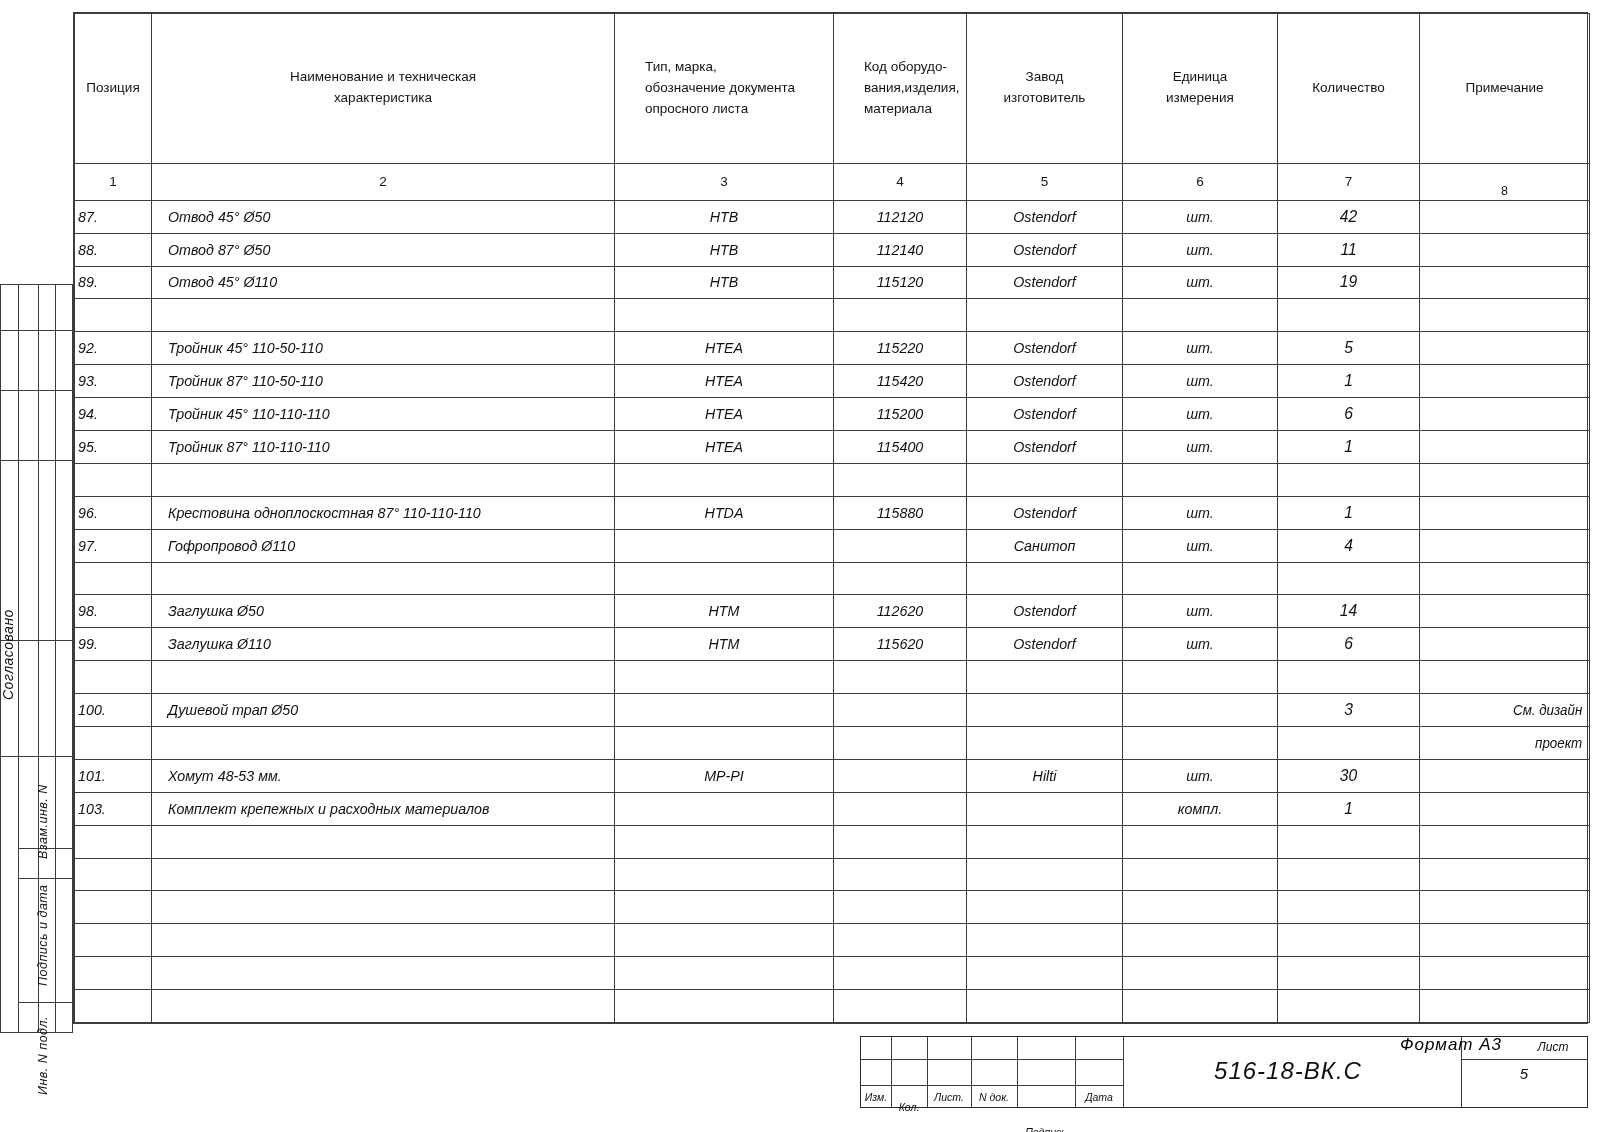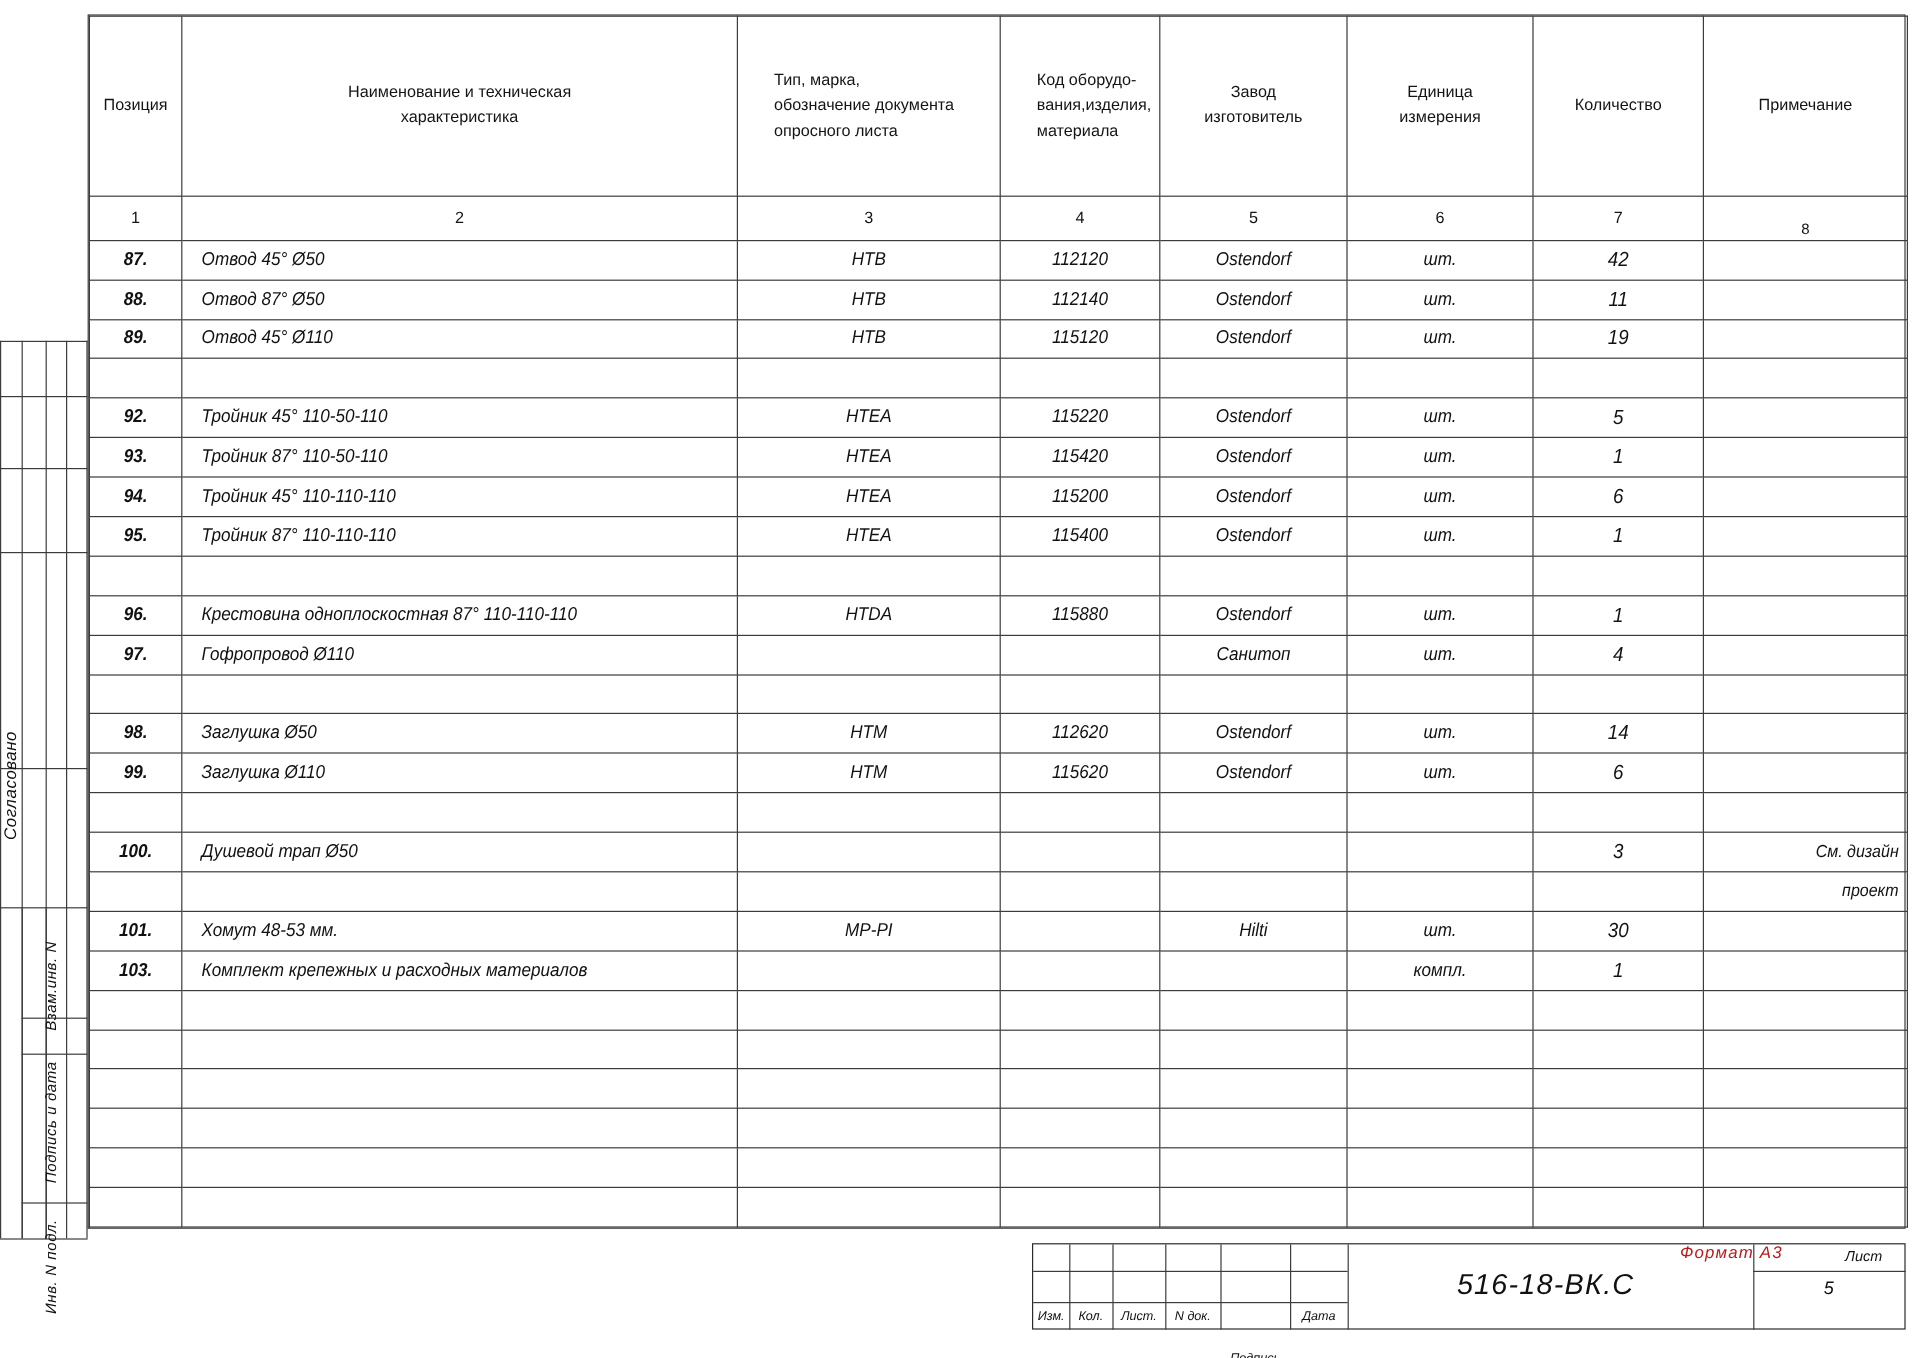--- a/index.html
+++ b/index.html
@@ -88,21 +88,21 @@
     font-style: italic;
     color: #111;
     transform: none;
   }
   .drow td > span {
     display: block;
     font-stretch: condensed;
     transform: scaleX(0.92);
     transform-origin: center;
   }
-  .drow td.c-pos { text-align: center; font-weight: bold; }
+  .drow td.c-pos { text-align: left; }
   .drow td.c-name { text-align: left; padding-left: 16px; }
   .drow td.c-name > span { transform-origin: left center; }
   .drow td.c-type,
   .drow td.c-code,
   .drow td.c-maker,
   .drow td.c-unit,
   .drow td.c-qty,
   .drow td.c-note { text-align: center; }
   .drow td.c-qty > span { font-size: 17px; }
   .drow td.c-note > span { font-size: 14.5px; }
@@ -192,23 +192,23 @@
     font-style: italic;
     font-size: 15px;
     color: #111;
   }
   #format-label {
     position: absolute;
     left: 1400px;
     top: 1035px;
     font-family: "Liberation Sans", sans-serif;
     font-style: italic;
-    font-size: 14px;
+    font-size: 17px;
     letter-spacing: 1px;
-    color: #b91c1c;
+    color: #000000;
   }
 </style>
 </head>
 <body>
 
 <div id="sheet">
 
   <div id="left-margin">
 
     <div class="vline" style="left:0px;  top:284px; height:748px;"></div>
@@ -963,21 +963,21 @@
       <div class="vline" style="left:110px; top:0px; height:71px;"></div>
       <div class="vline" style="left:156px; top:0px; height:71px;"></div>
       <div class="vline" style="left:214px; top:0px; height:71px;"></div>
       <div class="vline" style="left:262px; top:0px; height:71px;"></div>
 
       <div class="vline" style="left:600px; top:0px; height:71px;"></div>
       <div class="hline" style="left:600px; top:22px; width:127px;"></div>
     </div>
 
     <div class="tb-label" style="left:0px;   top:54px; width:30px;">Изм.</div>
-    <div class="tb-label" style="left:30px;  top:54px; width:36px;">Кол.</div>
+    <div class="tb-label" style="left:30px;  top:64px; width:36px;">Кол.</div>
     <div class="tb-label" style="left:66px;  top:54px; width:44px;">Лист.</div>
     <div class="tb-label" style="left:110px; top:54px; width:46px;">N док.</div>
     <div class="tb-label" style="left:156px; top:54px; width:58px;margin-top:35px;">Подпись</div>
     <div class="tb-label" style="left:214px; top:54px; width:48px;">Дата</div>
 
     <div id="doc-code">516-18-ВК.С</div>
     <div id="list-label">Лист</div>
     <div id="list-number">5</div>
   </div>
 

